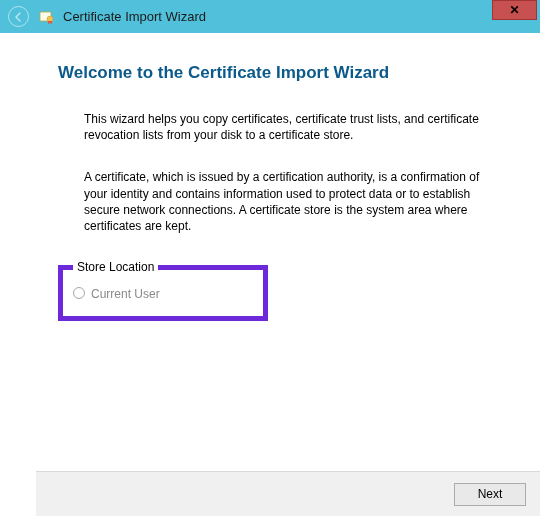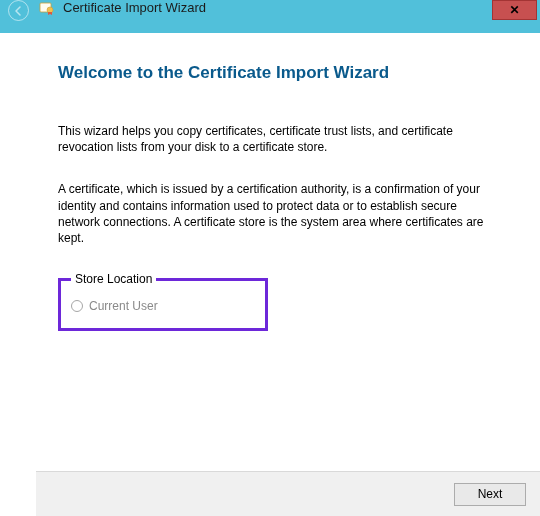--- a/index.html
+++ b/index.html
@@ -11,20 +11,21 @@
     background: #fff;
     width: 540px;
     height: 516px;
     overflow: hidden;
   }
   .titlebar {
     height: 33px;
     background: #51c0da;
     position: relative;
     display: flex;
+    align-items: center;
     padding-left: 8px;
   }
   .back-btn {
     width: 21px;
     height: 21px;
     border: 1.5px solid rgba(255,255,255,0.55);
     border-radius: 50%;
     display: flex;
     align-items: center;
     justify-content: center;
@@ -59,42 +60,43 @@
   }
   .content {
     padding: 30px 48px 0 58px;
     height: 438px;
     color: #000;
   }
   .heading {
     font-size: 17px;
     font-weight: 600;
     color: #0a5a8c;
-    margin-bottom: 40px;
+    margin-bottom: 28px;
   }
   .para {
     font-size: 12px;
     line-height: 1.35;
     color: #000;
     margin-bottom: 26px;
+    margin-left: 26px;
   }
   fieldset.store {
-    border: 3px solid #6d28d9;
+    border: 5px solid #6d28d9;
     width: 210px;
     padding: 8px 10px 10px 10px;
     margin: 0 0 28px 0;
   }
   fieldset.store legend {
     font-size: 12px;
     color: #000;
     padding: 0 4px;
   }
   .radio-row {
     display: flex;
-    align-items: center;
+    align-items: flex-start;
     margin: 5px 0;
     color: #8a8a8a;
     font-size: 12px;
   }
   .radio-circle {
     width: 12px;
     height: 12px;
     border: 1px solid #a6a6a6;
     border-radius: 50%;
     margin-right: 6px;

